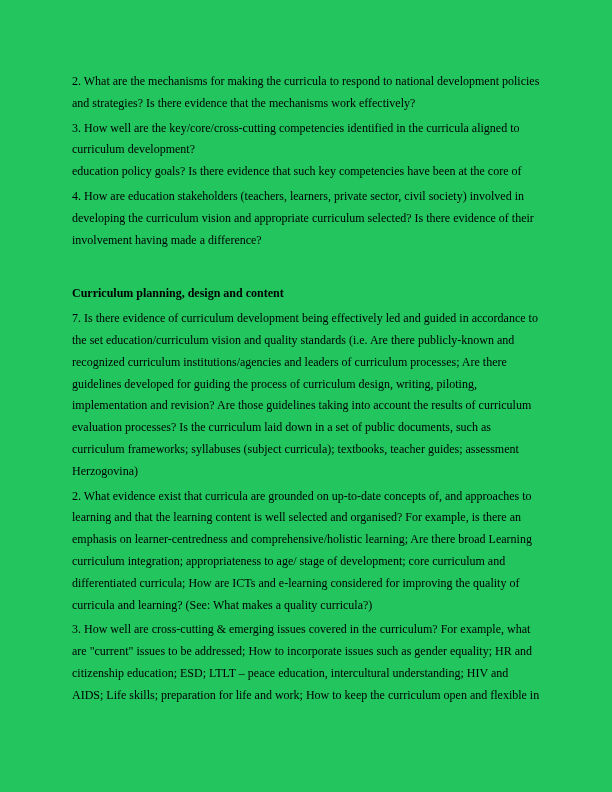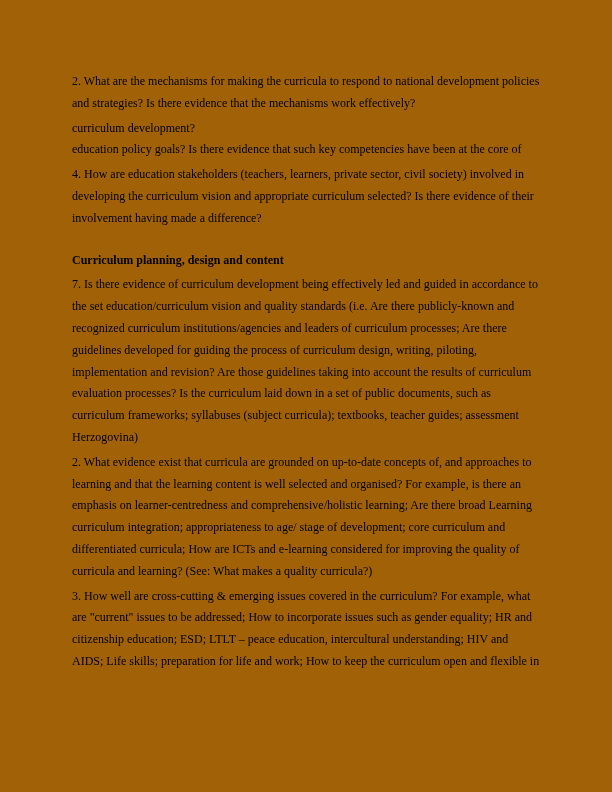--- a/index.html
+++ b/index.html
@@ -4,36 +4,36 @@
 <style>
   html, body {
     margin: 0;
     padding: 0;
     background: #ffffff;
   }
   .page {
     position: relative;
     width: 612px;
     height: 792px;
-    background: #a16207;
+    background: #22c55e;
     overflow: hidden;
     font-family: "Liberation Serif", "DejaVu Serif", serif;
     color: #000000;
   }
   .content {
     position: absolute;
     left: 72px;
     top: 71px;
     width: 468px;
   }
   .para {
     margin: 0 0 3px 0;
   }
   .para.heading {
-    margin-top: 20px;
+    margin-top: 32px;
   }
   .line {
     font-size: 12px;
     line-height: 21.8px;
     white-space: nowrap;
     color: #000000;
   }
   .heading .line {
     font-weight: bold;
   }
@@ -41,20 +41,21 @@
 </head>
 <body>
 
 <div class="page">
   <div class="content">
       <div class="para">
         <div class="line">2. What are the mechanisms for making the curricula to respond to national development policies</div>
         <div class="line">and strategies? Is there evidence that the mechanisms work effectively?</div>
       </div>
       <div class="para">
+        <div class="line">3. How well are the key/core/cross-cutting competencies identified in the curricula aligned to</div>
         <div class="line">curriculum development?</div>
         <div class="line">education policy goals? Is there evidence that such key competencies have been at the core of</div>
       </div>
       <div class="para">
         <div class="line">4. How are education stakeholders (teachers, learners, private sector, civil society) involved in</div>
         <div class="line">developing the curriculum vision and appropriate curriculum selected? Is there evidence of their</div>
         <div class="line">involvement having made a difference?</div>
       </div>
       <div class="para heading">
         <div class="line">Curriculum planning, design and content</div>

